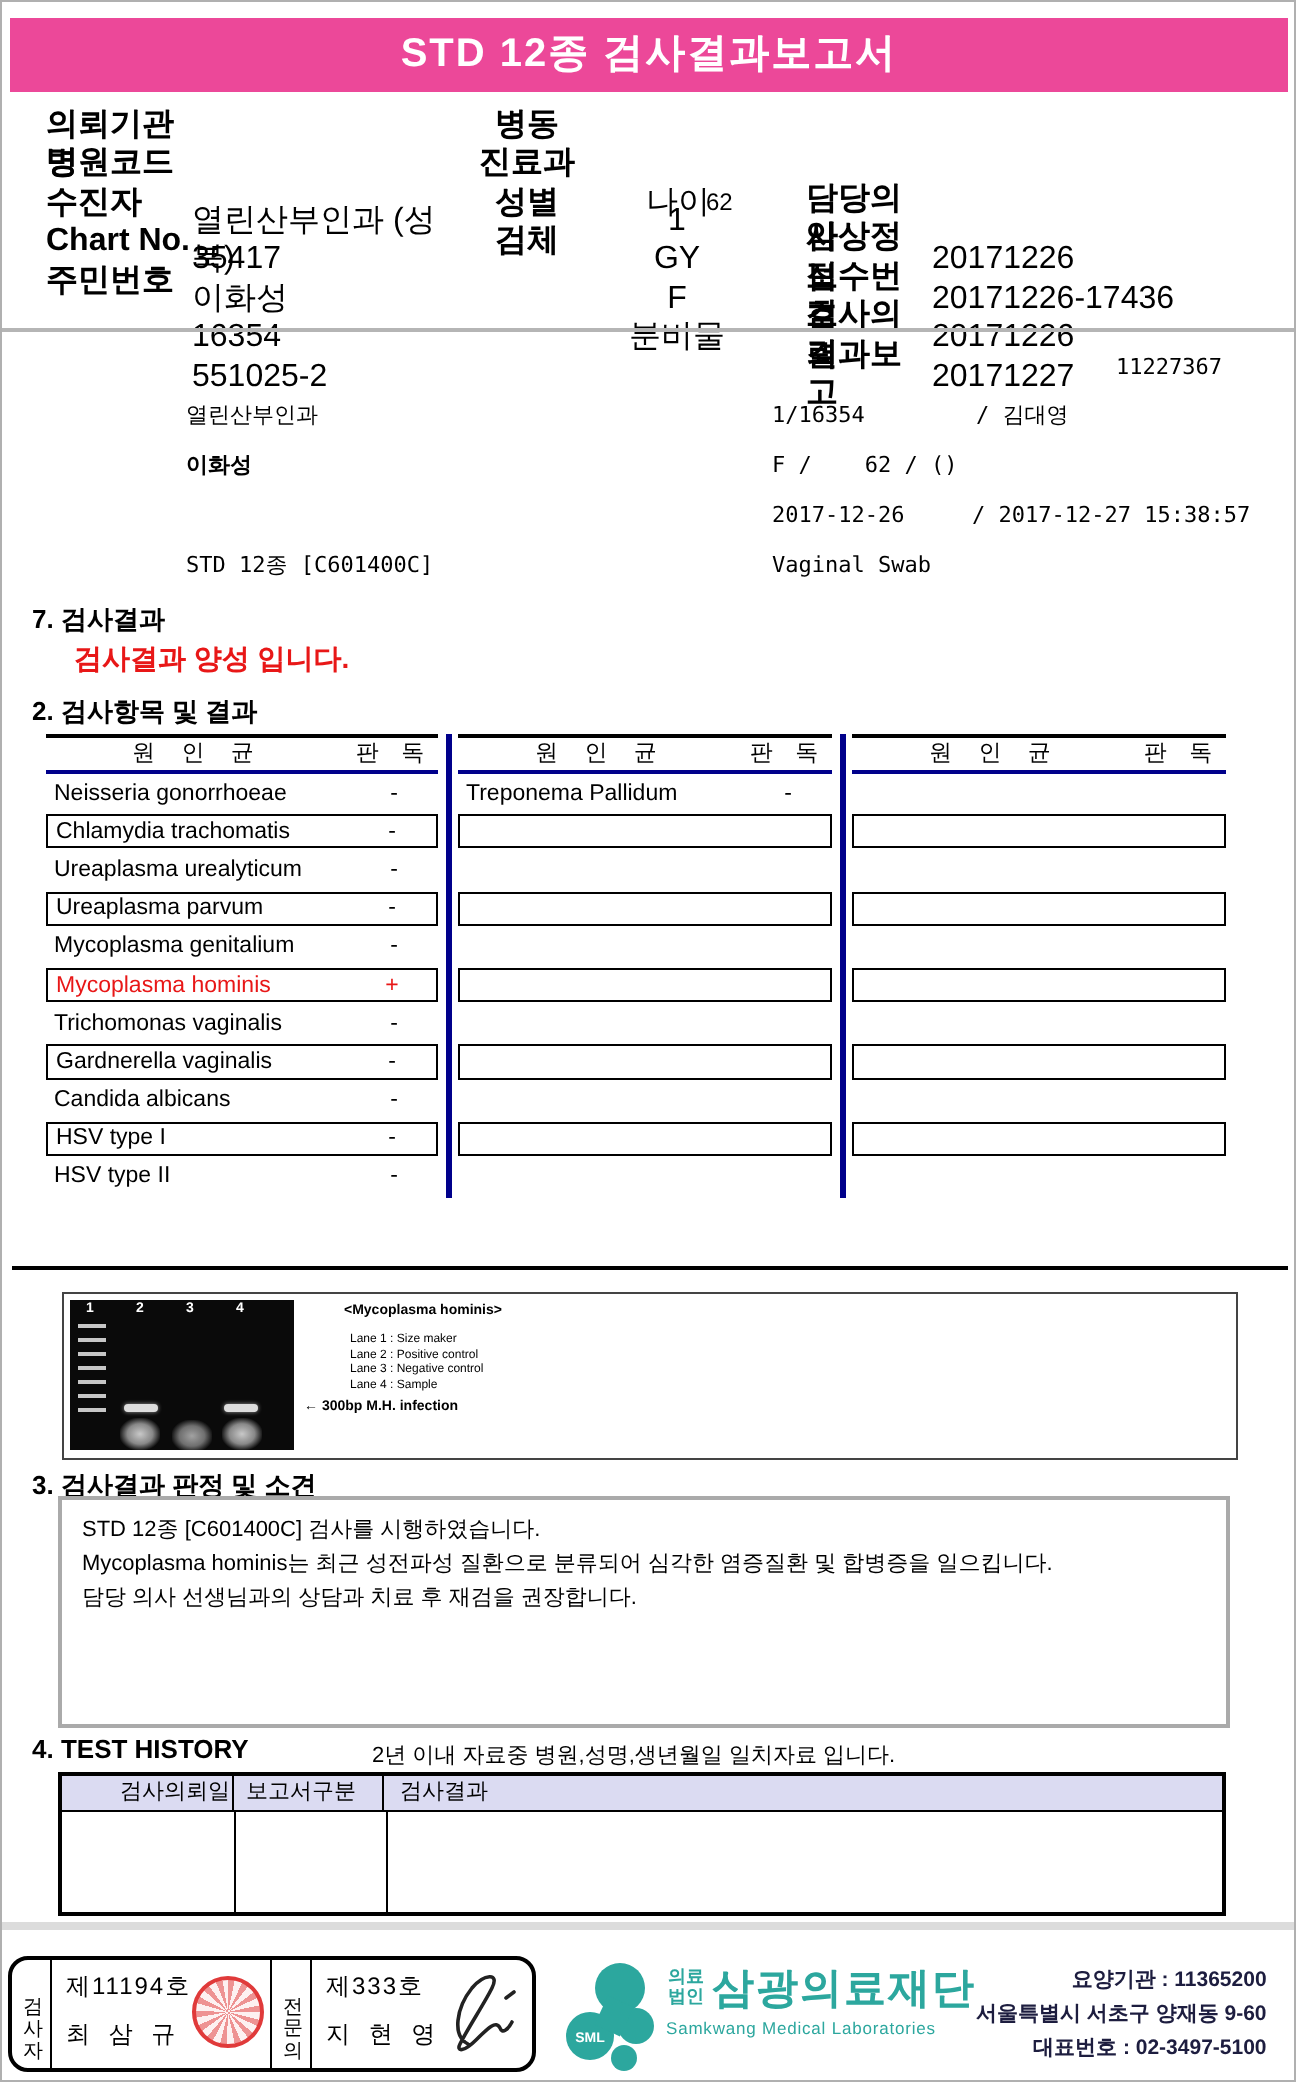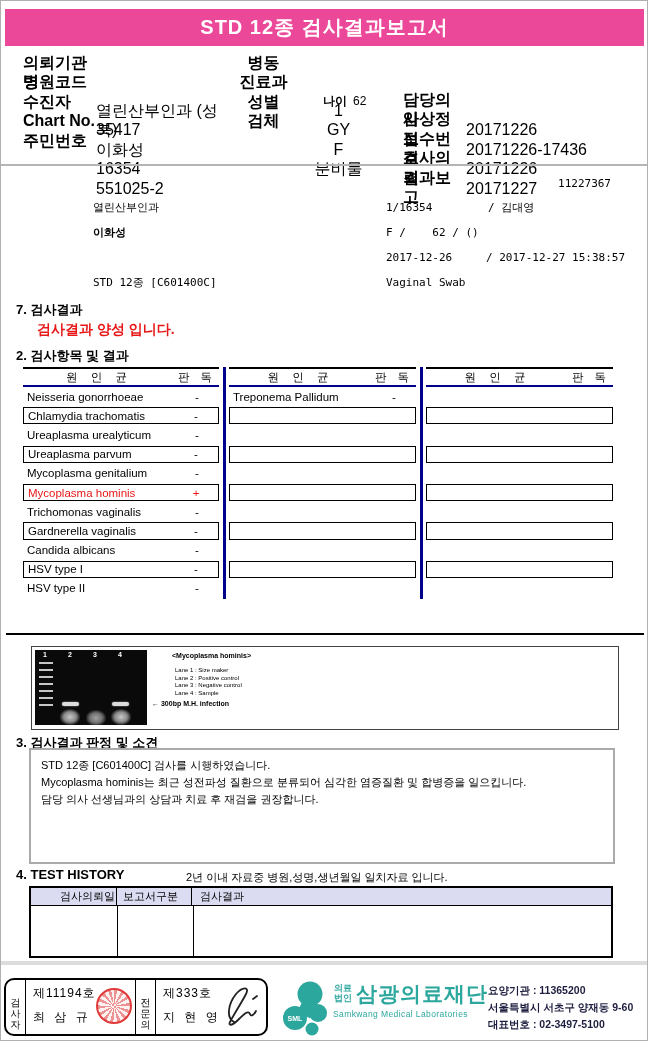--- a/index.html
+++ b/index.html
@@ -12,21 +12,21 @@
              color:#fff;font-size:20px;font-weight:bold;text-align:center;line-height:37px;letter-spacing:1px;}
 
   
   .hcol{position:absolute;top:52px;}
   .hcol .hrow{display:flex;height:19.4px;line-height:19.4px;font-size:16px;}
   .hlabel{font-weight:bold;flex:none;}
   .hvalue{flex:1;margin-top:48px;}
   #hcol1{left:22px;width:215px;} #hcol1 .hlabel{width:73px;}
   #hcol2{left:238px;width:150px;text-align:center;} #hcol2 .hlabel{width:49px;}
   #hcol3{left:402px;width:235px;} #hcol3 .hlabel{width:63px;margin-top:37px;}
-  .age-label{left:322px;top:90.8px;height:19.4px;line-height:19.4px;font-size:12px;font-weight:bold;}
+  .age-label{left:322px;top:90.8px;height:19.4px;line-height:19.4px;font-size:16px;font-weight:normal;}
   .age-value{left:352px;top:90.8px;height:19.4px;line-height:19.4px;font-size:12px;}
 
   .hr-gray1{left:0;top:163px;width:648px;height:2px;background:#b5b5b5;}
 
   
   .mono{font-family:"DejaVu Sans Mono","Liberation Mono",monospace;font-size:11px;line-height:14px;}
   .ref-no{right:36px;top:176px;text-align:right;margin-left:39px;}
   .bold{font-weight:bold;}
 
   
@@ -94,21 +94,21 @@
   .cert .num{letter-spacing:1px;}
   .cert .nm{margin-top:7px;letter-spacing:3px;}
   .stamp{position:absolute;right:3px;top:8px;width:36px;height:36px;border:2px solid #e03a3a;border-radius:50%;
          background:repeating-conic-gradient(rgba(224,58,58,.55) 0 12deg,rgba(224,58,58,.07) 12deg 26deg);
          box-sizing:border-box;}
   .sig{position:absolute;right:2px;top:4px;}
   .sml-logo{left:281px;top:979px;}
   .org-type{left:333px;top:982px;width:20px;font-size:9px;line-height:10px;font-weight:bold;color:#2CA79E;word-break:break-all;}
   .org-name{left:355px;top:979px;font-size:21px;font-weight:bold;color:#2CA79E;letter-spacing:1px;white-space:nowrap;}
   .org-en{left:332px;top:1008px;font-size:8.5px;color:#2CA79E;letter-spacing:.4px;white-space:nowrap;}
-  .contact{left:487px;top:981px;font-size:10.5px;font-weight:bold;line-height:17px;color:#1d1d3f;white-space:nowrap;}
+  .contact{left:487px;top:981px;font-size:10.5px;font-weight:bold;line-height:17px;color:#1d1d3f;white-space:nowrap;text-align:right;}
 </style>
 </head>
 <body>
 
 <div class="page">
 
   <div class="title-bar">STD 12종 검사결과보고서</div>
 
   <div class="hcol" id="hcol1">
       <div class="hrow">

